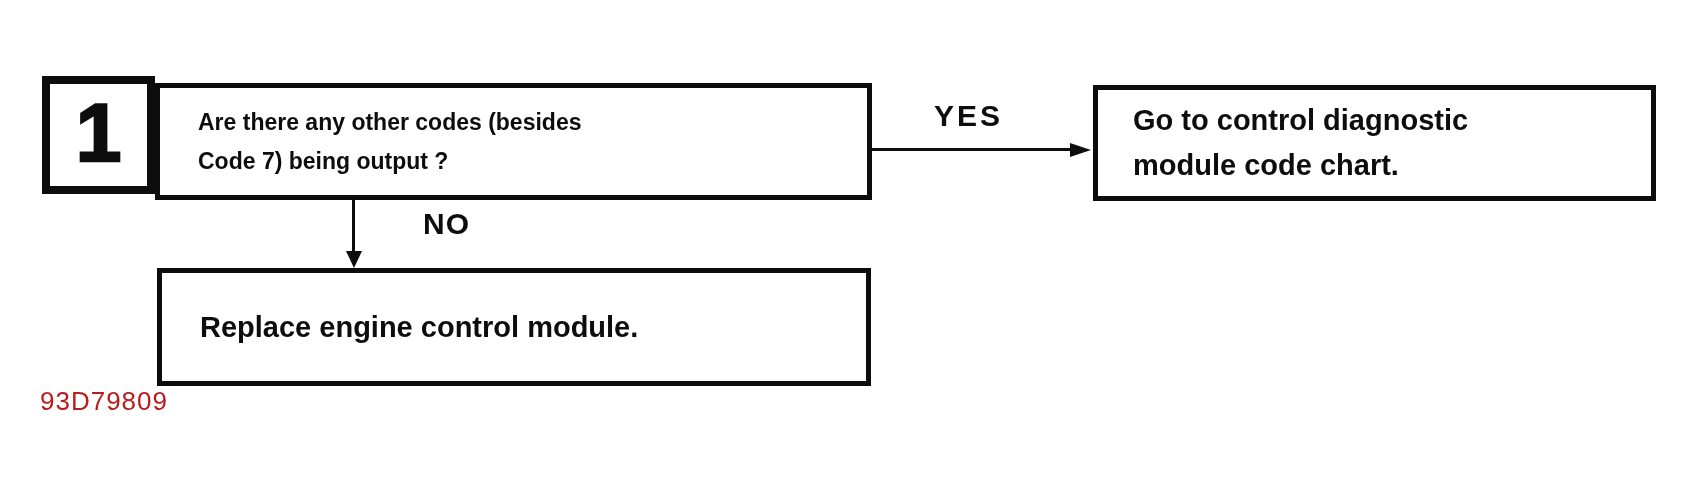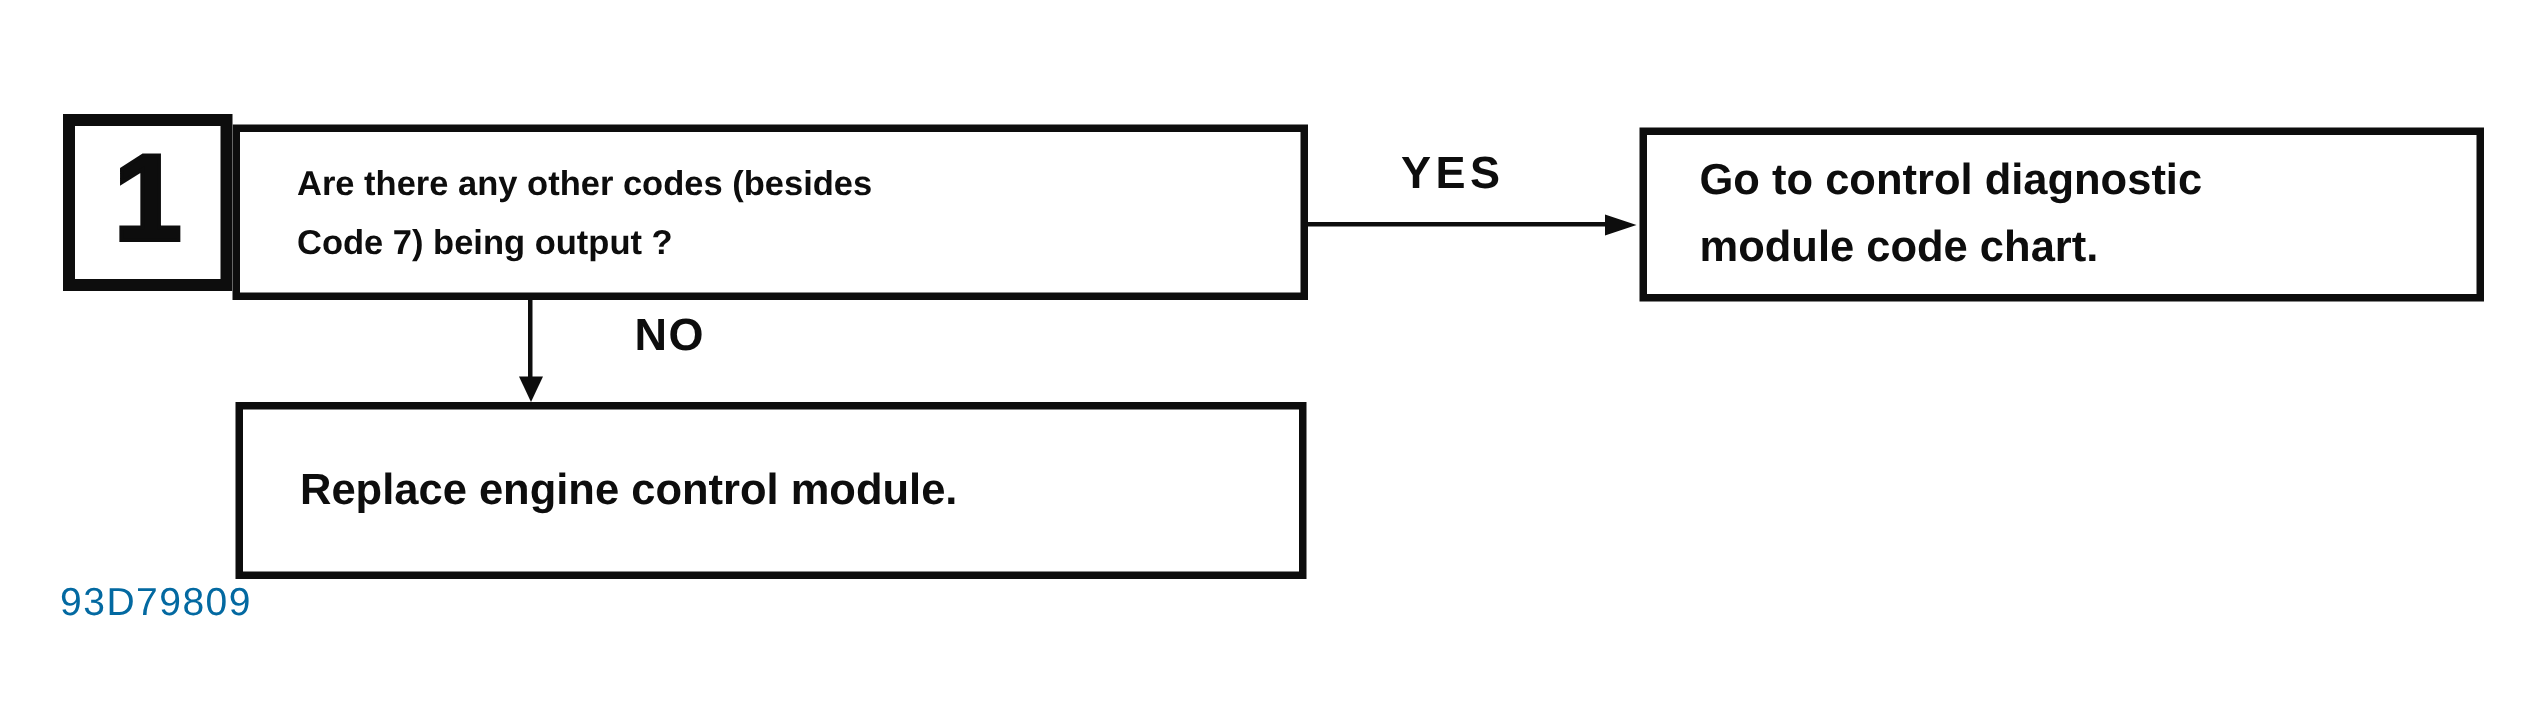--- a/index.html
+++ b/index.html
@@ -126,21 +126,21 @@
     letter-spacing: 1px;
     line-height: 32px;
     margin-left: 46px;
   }
   .figure-code {
     position: absolute;
     left: 40px;
     top: 388px;
     font-size: 26px;
     font-weight: 400;
-    color: #0369a1;
+    color: #b91c1c;
     letter-spacing: 1px;
     line-height: 26px;
   }
 </style>
 </head>
 <body>
 
 <div class="stage">
 
   <div class="box step-box">

